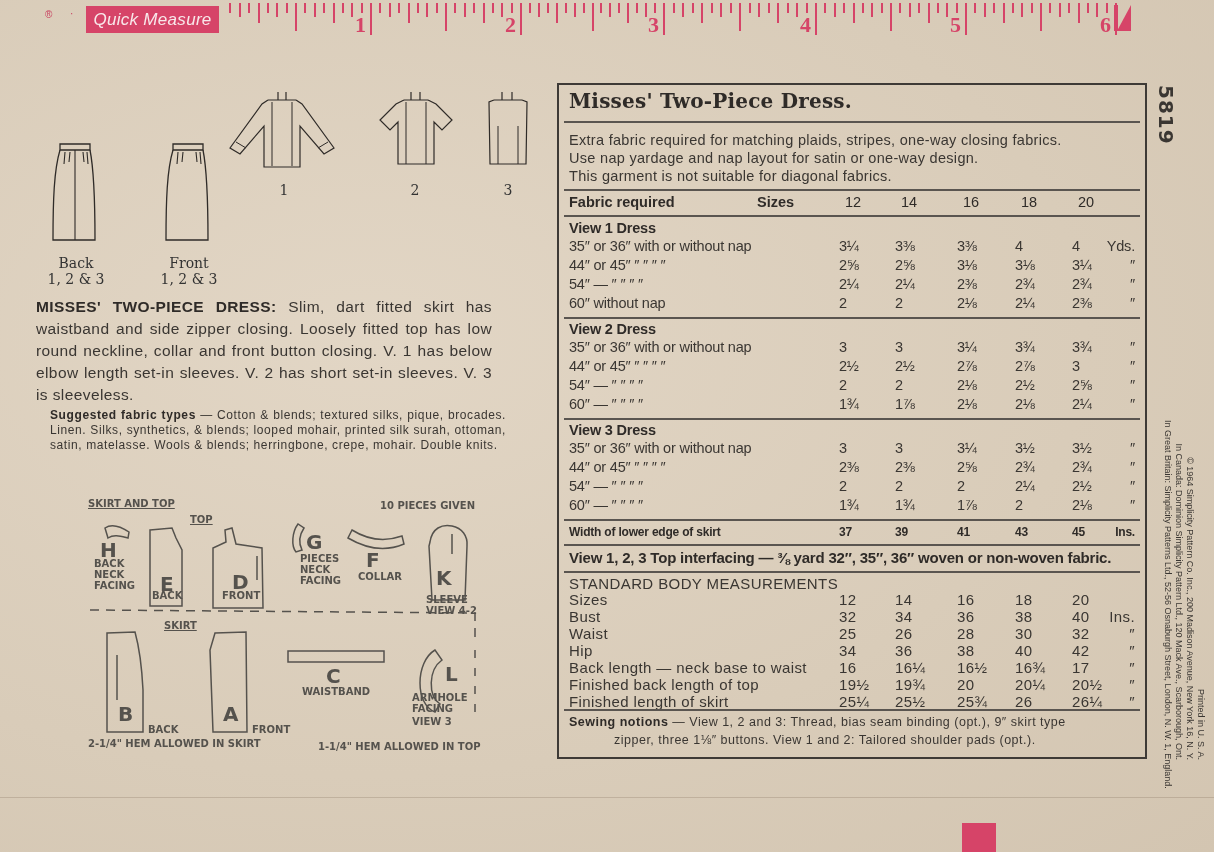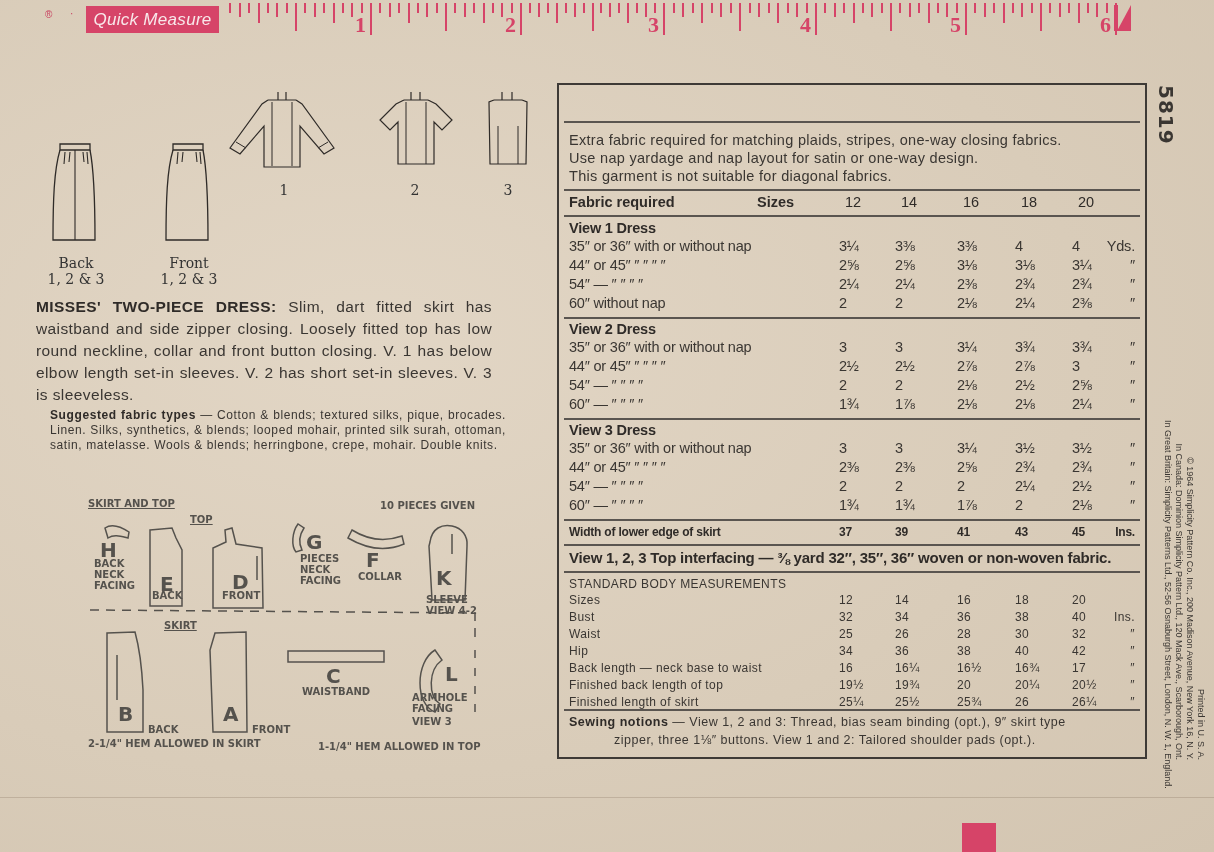--- a/index.html
+++ b/index.html
@@ -58,21 +58,21 @@
     font-family: "DejaVu Serif", serif; font-weight: bold; font-size: 20px; color: #2f2b28; letter-spacing: 0.2px;
   }
   .hr { position: absolute; left: 5px; right: 5px; height: 1.5px; background: #5a5550; }
   .note-line { position: absolute; left: 10px; font-size: 14.5px; line-height: 18px; color: #3a3632; letter-spacing: 0.3px; }
   .row { position: absolute; left: 10px; right: 6px; height: 18px; font-size: 14.5px; line-height: 18px; color: #3a3632; }
   .row .lbl { position: absolute; left: 0; white-space: nowrap; }
   .row .c { position: absolute; width: 48px; text-align: left; }
   .row .u { position: absolute; right: 4px; text-align: right; }
   .bold { font-weight: bold; color: #2f2b28; }
   .cond { letter-spacing: -0.2px; }
-  .std { font-size: 12px; letter-spacing: 0.4px; }
+  .std { font-size: 15px; letter-spacing: 0.4px; }
   .notions {
     position: absolute; left: 10px; top: 628px; width: 570px;
     font-size: 12.5px; line-height: 18px; color: #3a3632; letter-spacing: 0.5px;
   }
   .notions b { color: #2f2b28; }
   .notions .indent { padding-left: 45px; display: block; }
 
   .pattern-number {
     position: absolute; left: 1148px; top: 85px; width: 40px;
     font-family: "DejaVu Sans", sans-serif; font-weight: bold; font-size: 20px; color: #3a3632;
@@ -319,20 +319,21 @@
   <div class="pc-text" style="left:222px; top:196px;">WAISTBAND</div>
   <div class="pc-letter" style="left:365px; top:172px;">L</div>
   <div class="pc-text" style="left:332px; top:202px; width:56px;">ARMHOLE FACING</div>
   <div class="pc-text" style="left:332px; top:226px;">VIEW 3</div>
 
   <div class="pc-text" style="left:8px; top:248px;">2-1/4" HEM ALLOWED IN SKIRT</div>
   <div class="pc-text" style="left:238px; top:251px;">1-1/4" HEM ALLOWED IN TOP</div>
 </div>
 
 <div class="panel" id="panel">
+  <div class="panel-title">Misses' Two-Piece Dress.</div>
   <div class="hr" style="top:36px;"></div>
   <div class="note-line" style="top:46px;">Extra fabric required for matching plaids, stripes, one-way closing fabrics.</div>
   <div class="note-line" style="top:82px;">This garment is not suitable for diagonal fabrics.</div>
   <div class="note-line" style="top:64px;">Use nap yardage and nap layout for satin or one-way design.</div>
   <div class="hr" style="top:104px;"></div>
 
   <div class="row bold" style="top:108px;">
     <span class="lbl">Fabric required</span>
     <span class="c" style="left:188px;">Sizes</span>
   <span class="c" style="left: 276px; font-weight: normal;">12</span>

